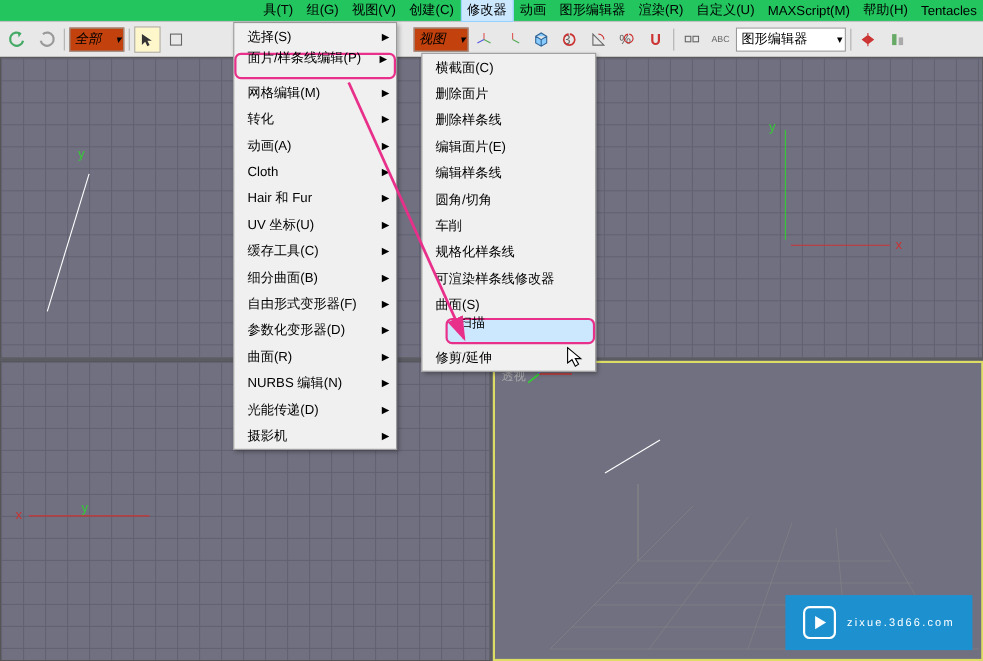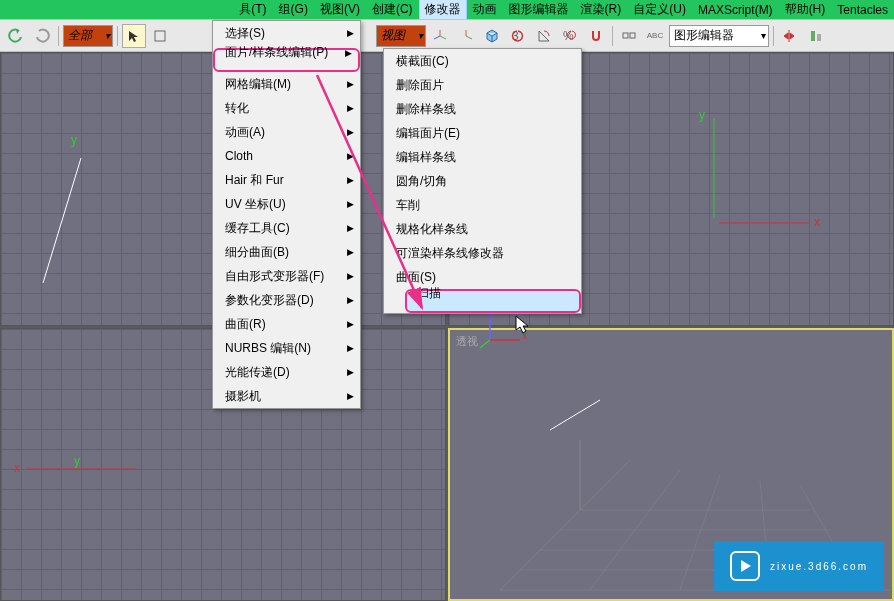--- a/index.html
+++ b/index.html
@@ -286,21 +286,21 @@
   <div class="menu-item">
       <span>光能传递(D)</span>
       <span class="menu-arrow">▶</span>
     </div>
   <div class="menu-item">
       <span>摄影机</span>
       <span class="menu-arrow">▶</span>
     </div>
 </div>
 
-<div class="menu-panel" style="left:383px;top:48px;width:199px">
+<div class="menu-panel" style="left:383px;top:48px;width:159px">
   <div class="menu-item">
       <span>横截面(C)</span>
     </div>
   <div class="menu-item">
       <span>删除面片</span>
     </div>
   <div class="menu-item">
       <span>删除样条线</span>
     </div>
   <div class="menu-item">
@@ -319,20 +319,23 @@
       <span>规格化样条线</span>
     </div>
   <div class="menu-item">
       <span>可渲染样条线修改器</span>
     </div>
   <div class="menu-item">
       <span>曲面(S)</span>
     </div>
   <div class="menu-item hl hover">
       <span>扫描</span>
+    </div>
+  <div class="menu-item">
+      <span>修剪/延伸</span>
     </div>
 </div>
 
 <svg class="redarrow" style="left:312px;top:70px" width="130" height="250">
   <defs>
       <marker id="ah" markerWidth="10" markerHeight="10" refX="8" refY="3" orient="auto">
         <path d="M0,0 L9,3 L0,6 Z" fill="#e8308a"></path>
       </marker>
     </defs>
   <line x1="5" y1="5" x2="110" y2="238" stroke="#e8308a" stroke-width="2.5" marker-end="url(#ah)"></line>

